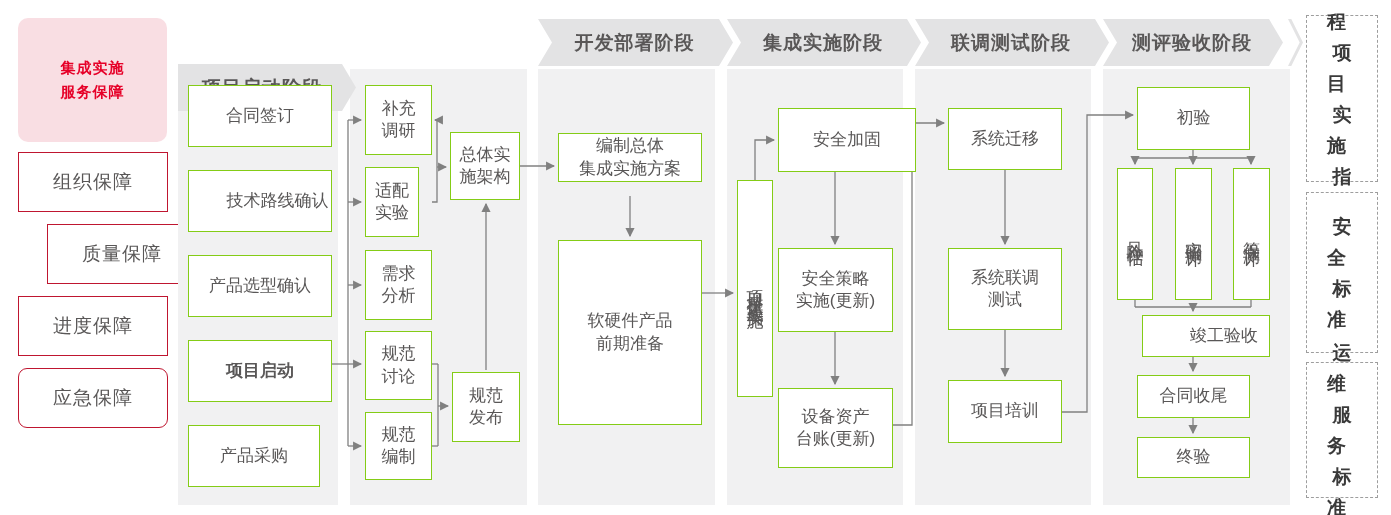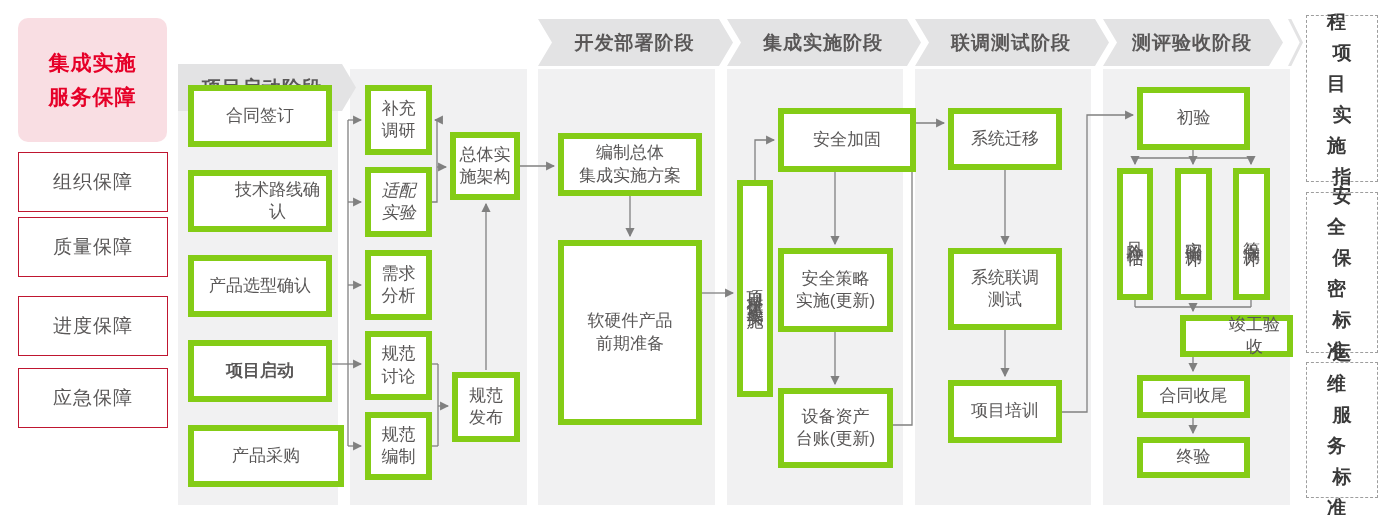--- a/index.html
+++ b/index.html
@@ -2,58 +2,58 @@
 <html><head>
 <meta charset="utf-8">
 <style>
   html,body{margin:0;padding:0;background:#ffffff;}
   body{font-family:"Liberation Sans",sans-serif;}
   .canvas{position:relative;width:1391px;height:515px;background:#ffffff;overflow:hidden;}
 
   
   .side-title{position:absolute;left:18px;top:18px;width:149px;height:124px;
     background:#f9dee3;border-radius:10px;display:flex;align-items:center;justify-content:center;
-    color:#e60028;font-size:21px;font-weight:700;line-height:1.6;text-align:center;white-space:pre-line;letter-spacing:1px;}
+    color:#e60028;font-size:15px;font-weight:700;line-height:1.6;text-align:center;white-space:pre-line;letter-spacing:1px;}
   .side-item{position:absolute;left:18px;width:150px;height:60px;background:#ffffff;
     border:1.5px solid #bf1630;box-sizing:border-box;display:flex;align-items:center;justify-content:center;
     color:#595757;font-size:19px;letter-spacing:1px;}
 
   
   .panel{position:absolute;top:69px;height:436px;background:#f1f1f2;}
   .hdr{position:absolute;top:19px;height:47px;background:#e3e3e4;display:flex;align-items:center;justify-content:center;
     color:#595757;font-size:19px;font-weight:700;letter-spacing:1px;box-sizing:border-box;}
   .hdr-first{clip-path:polygon(0 0,calc(100% - 14px) 0,100% 50%,calc(100% - 14px) 100%,0 100%);padding-right:10px;margin-top:45px;}
   .hdr-mid{clip-path:polygon(0 0,calc(100% - 14px) 0,100% 50%,calc(100% - 14px) 100%,0 100%,14px 50%);padding-left:6px;padding-right:8px;}
   .tail-chevron{position:absolute;left:1288px;top:19px;width:15px;height:47px;background:#e3e3e4;
     clip-path:polygon(0 0,22% 0,100% 50%,22% 100%,0 100%,78% 50%);}
 
   
-  .box{position:absolute;background:#ffffff;border:6px solid #84cc16;box-sizing:border-box;
+  .box{position:absolute;background:#ffffff;border:1px solid #84cc16;box-sizing:border-box;
     display:flex;align-items:center;justify-content:center;text-align:center;
     color:#595757;font-size:17px;line-height:1.3;white-space:pre-line;}
   .vbox{writing-mode:vertical-lr;letter-spacing:3px;line-height:1;white-space:normal;}
 
   
   .std{position:absolute;left:1306px;width:72px;border:1px dashed #9e9e9e;box-sizing:border-box;background:#ffffff;
     display:flex;flex-direction:column;align-items:center;justify-content:center;}
   .std-line{color:#3a3a3a;font-size:19px;font-weight:700;line-height:31px;letter-spacing:11px;text-indent:11px;text-align:center;width:100%;}
 
   svg.wires{position:absolute;left:0;top:0;pointer-events:none;}
 </style>
 </head>
 <body>
 
 <div class="canvas">
 
   <div class="side-title">集成实施
 服务保障</div>
   <div class="side-item" style="top:152px;">组织保障</div>
-  <div class="side-item" style="top:217px;">质量保障</div>
+  <div class="side-item" style="top:224px;margin-left:29px;">质量保障</div>
   <div class="side-item" style="top:296px;">进度保障</div>
-  <div class="side-item" style="top:368px;">应急保障</div>
+  <div class="side-item" style="top:368px;border-radius:9px;">应急保障</div>
 
   <div class="panel" style="left:178px;width:160px;"></div>
   <div class="panel" style="left:350px;width:177px;"></div>
   <div class="panel" style="left:538px;width:177px;"></div>
   <div class="panel" style="left:727px;width:176px;"></div>
   <div class="panel" style="left:915px;width:176px;"></div>
   <div class="panel" style="left:1103px;width:187px;"></div>
 
   <div class="hdr hdr-first" style="left:178px;width:178px;">项目启动阶段</div>
   <div class="hdr hdr-mid" style="left:538px;width:195px;">开发部署阶段</div>
@@ -116,71 +116,70 @@
       <path d="M1193,307 V311" marker-end="url(#arw)"></path>
       <path d="M1193,357 V371" marker-end="url(#arw)"></path>
       <path d="M1193,418 V433" marker-end="url(#arw)"></path>
     </g>
   </svg>
 
   <div class="box" style="left:188px;top:85px;width:144px;height:62px;">合同签订</div>
   <div class="box" style="left:188px;top:170px;width:144px;height:62px;padding-left:35px;">技术路线确认</div>
   <div class="box" style="left:188px;top:255px;width:144px;height:62px;">产品选型确认</div>
   <div class="box" style="left:188px;top:340px;width:144px;height:62px;font-weight:bold;">项目启动</div>
-  <div class="box" style="left:188px;top:425px;width:156px;height:62px;">产品采购</div>
+  <div class="box" style="left:188px;top:425px;width:132px;height:62px;">产品采购</div>
 
   <div class="box" style="left:365px;top:85px;width:67px;height:70px;">补充
 调研</div>
-  <div class="box" style="left:365px;top:167px;width:67px;height:70px;font-style:italic;">适配
+  <div class="box" style="left:365px;top:167px;width:54px;height:70px;">适配
 实验</div>
   <div class="box" style="left:365px;top:250px;width:67px;height:70px;">需求
 分析</div>
   <div class="box" style="left:365px;top:331px;width:67px;height:69px;">规范
 讨论</div>
   <div class="box" style="left:365px;top:412px;width:67px;height:68px;">规范
 编制</div>
   <div class="box" style="left:450px;top:132px;width:70px;height:68px;">总体实
 施架构</div>
   <div class="box" style="left:452px;top:372px;width:68px;height:70px;">规范
 发布</div>
 
-  <div class="box" style="left:558px;top:133px;width:144px;height:63px;">编制总体
+  <div class="box" style="left:558px;top:133px;width:144px;height:49px;">编制总体
 集成实施方案</div>
   <div class="box" style="left:558px;top:240px;width:144px;height:185px;">软硬件产品
 前期准备</div>
 
   <div class="box vbox" style="left:737px;top:180px;width:36px;height:217px;">项目整体集成实施</div>
   <div class="box" style="left:778px;top:108px;width:138px;height:64px;">安全加固</div>
   <div class="box" style="left:778px;top:248px;width:115px;height:84px;">安全策略
 实施(更新)</div>
   <div class="box" style="left:778px;top:388px;width:115px;height:80px;">设备资产
 台账(更新)</div>
 
   <div class="box" style="left:948px;top:108px;width:114px;height:62px;">系统迁移</div>
   <div class="box" style="left:948px;top:248px;width:114px;height:82px;">系统联调
 测试</div>
   <div class="box" style="left:948px;top:380px;width:114px;height:63px;">项目培训</div>
 
   <div class="box" style="left:1137px;top:87px;width:113px;height:63px;">初验</div>
   <div class="box vbox" style="left:1117px;top:168px;width:36px;height:132px;">风险评估</div>
   <div class="box vbox" style="left:1175px;top:168px;width:37px;height:132px;">密码测评</div>
   <div class="box vbox" style="left:1233px;top:168px;width:37px;height:132px;">等保测评</div>
-  <div class="box" style="left:1180px;top:315px;width:113px;height:42px;padding-left:36px;">竣工验收</div>
+  <div class="box" style="left:1142px;top:315px;width:128px;height:42px;padding-left:36px;">竣工验收</div>
   <div class="box" style="left:1137px;top:375px;width:113px;height:43px;">合同收尾</div>
   <div class="box" style="left:1137px;top:437px;width:113px;height:41px;">终验</div>
 
   <div class="std" style="top:15px;height:167px;">
     <div class="std-line">工程</div>
     <div class="std-line">项目</div>
     <div class="std-line">实施</div>
     <div class="std-line">指引</div>
   </div>
   <div class="std" style="top:192px;height:161px;">
     <div class="std-line">安全</div>
-    <div class="std-line">保密</div>
     <div class="std-line">标准</div>
   </div>
   <div class="std" style="top:362px;height:136px;">
     <div class="std-line">运维</div>
     <div class="std-line">服务</div>
     <div class="std-line">标准</div>
   </div>
 
 </div>
 

